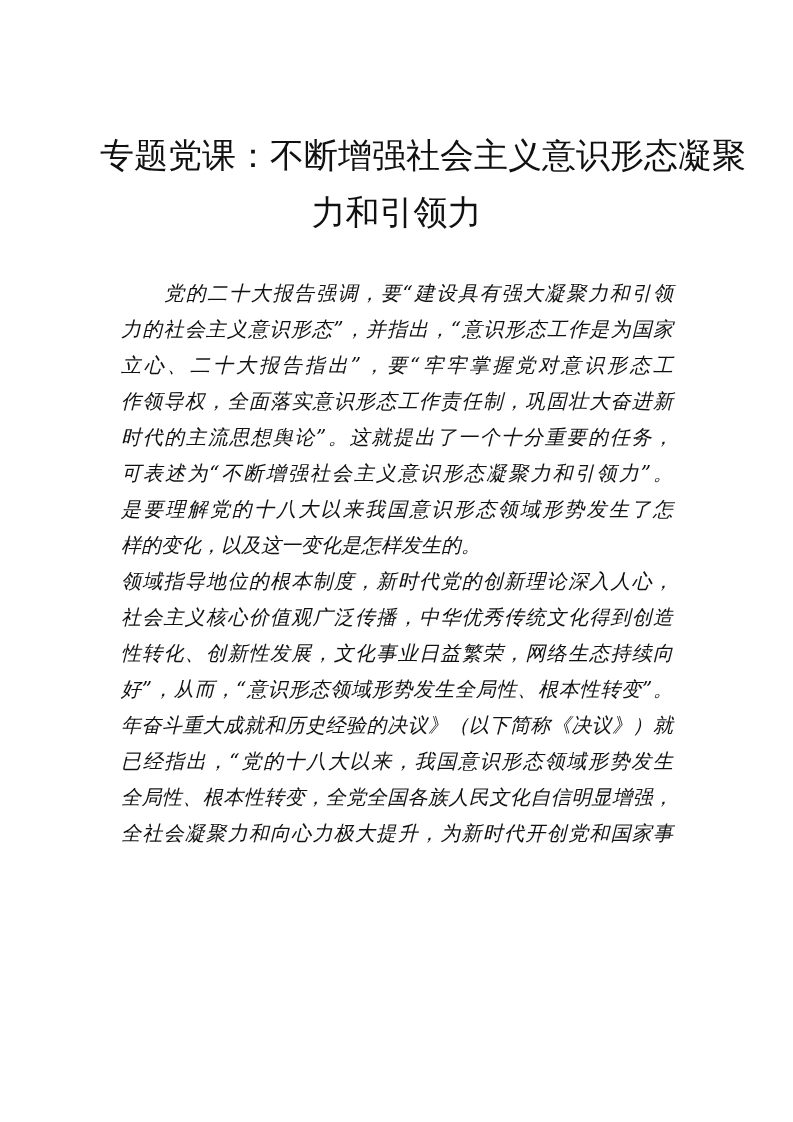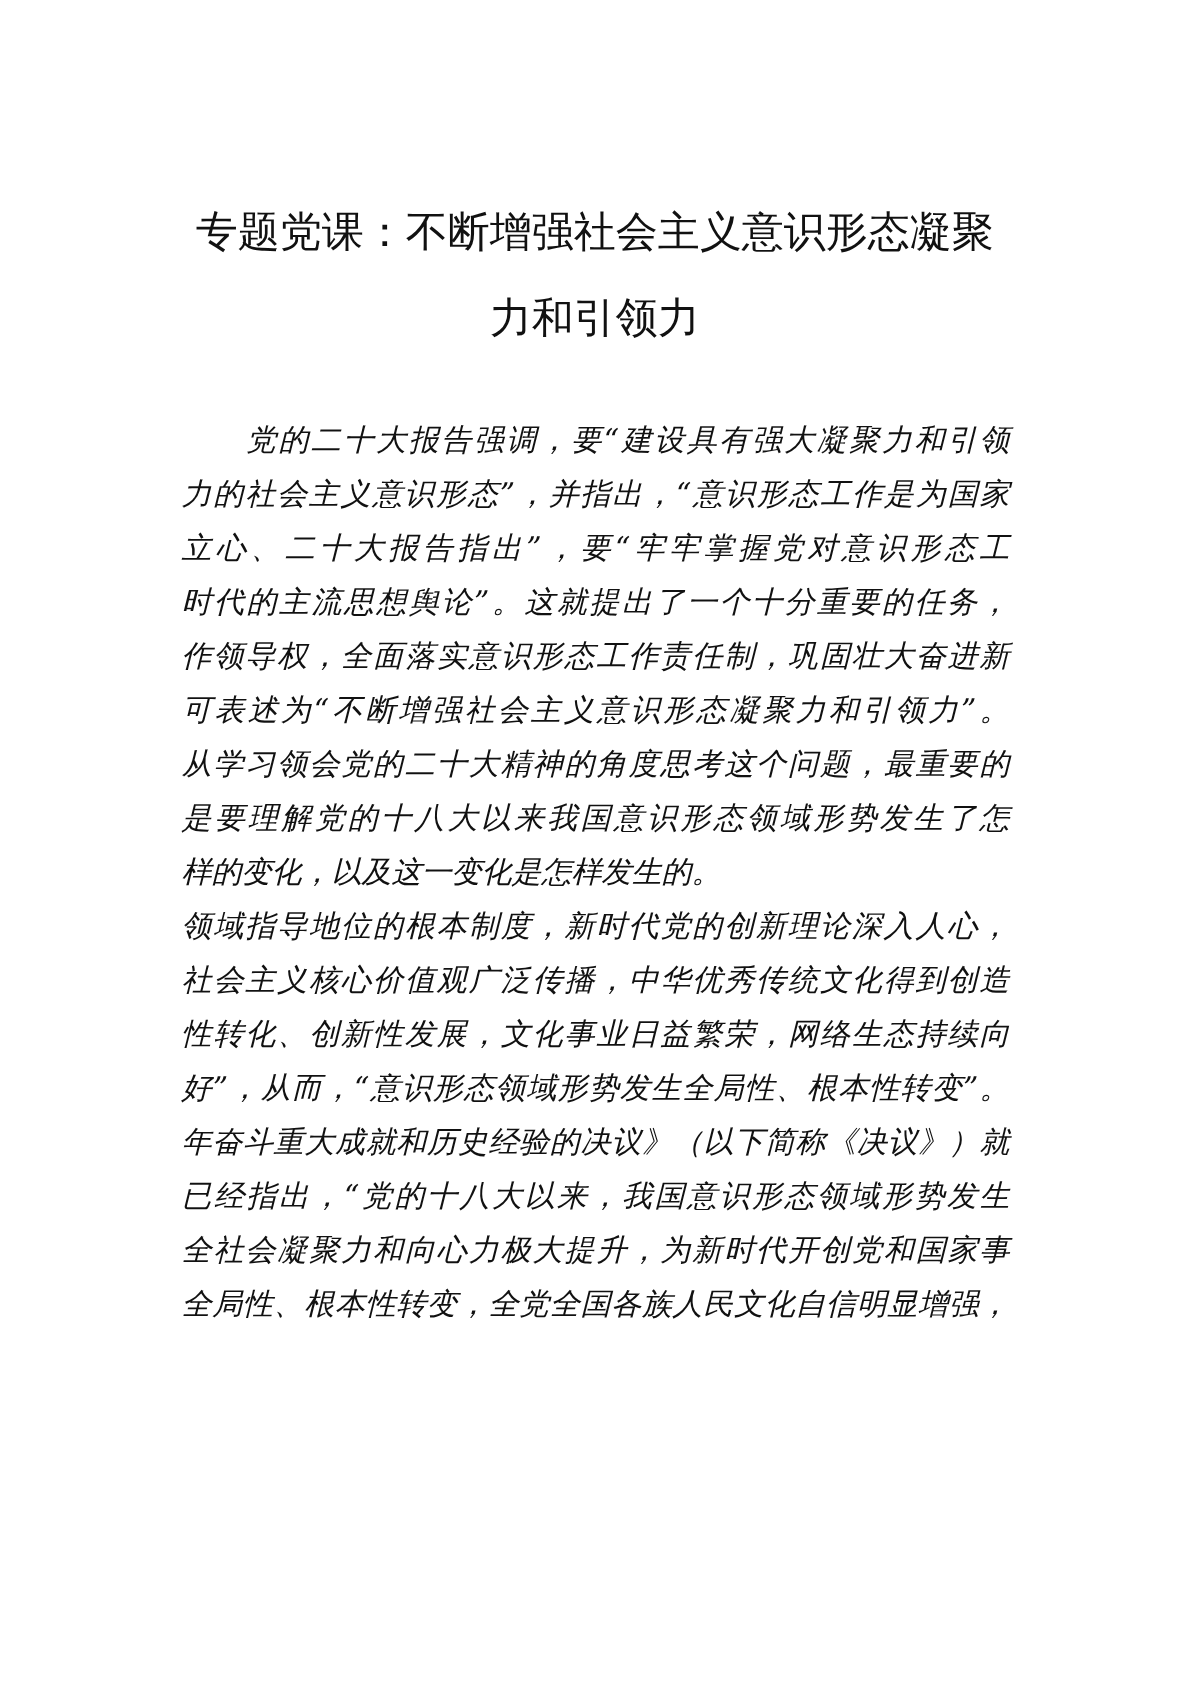--- a/index.html
+++ b/index.html
@@ -1,51 +1,50 @@
 <!DOCTYPE html>
 <html><head>
 <meta charset="utf-8">
 <style>
   html, body { margin: 0; padding: 0; background: #ffffff; }
   body { width: 793px; height: 1122px; position: relative; overflow: hidden;
          font-family: "DejaVu Serif", "Liberation Serif", serif; color: #111111; }
   .page { position: absolute; left: 0; top: 0; width: 793px; height: 1122px; background: #fff; }
   .title { position: absolute; left: 100px; width: 593px; text-align: center;
-           font-size: 28px; line-height: 40px; color: #111; letter-spacing: 0px; white-space: nowrap; }
+           font-size: 34px; line-height: 40px; color: #111; letter-spacing: 0px; white-space: nowrap; }
   .title.l1 { top: 135px; }
   .title.l2 { top: 192px; }
   .body { position: absolute; left: 121px; top: 275px; width: 552px; }
   .line { height: 36px; line-height: 36px; font-size: 20px; white-space: nowrap;
           text-align: justify; text-align-last: justify; display: block; font-style: italic; }
   .line.indent { padding-left: 43px; }
   .line.last { text-align-last: left; }
 </style>
 </head>
 <body>
 
 <div class="page">
   <div class="title l1">专题党课：不断增强社会主义意识形态凝聚</div>
   <div class="title l2">力和引领力</div>
 
   <div class="body">
     <div>
       <span class="line indent">党的二十大报告强调，要“建设具有强大凝聚力和引领</span>
       <span class="line">力的社会主义意识形态”，并指出，“意识形态工作是为国家</span>
       <span class="line">立心、二十大报告指出”，要“牢牢掌握党对意识形态工</span>
+      <span class="line">作领导权，全面落实意识形态工作责任制，巩固壮大奋进新</span>
       <span class="line">时代的主流思想舆论”。这就提出了一个十分重要的任务，</span>
-      <span class="line">作领导权，全面落实意识形态工作责任制，巩固壮大奋进新</span>
       <span class="line">可表述为“不断增强社会主义意识形态凝聚力和引领力”。</span>
-      <span class="line">从学习领会党的二十大精神的角度思考这个问题，最重要的</span>
       <span class="line">是要理解党的十八大以来我国意识形态领域形势发生了怎</span>
       <span class="line last">样的变化，以及这一变化是怎样发生的。</span>
     </div>
     <div>
       <span class="line">领域指导地位的根本制度，新时代党的创新理论深入人心，</span>
       <span class="line">社会主义核心价值观广泛传播，中华优秀传统文化得到创造</span>
       <span class="line">性转化、创新性发展，文化事业日益繁荣，网络生态持续向</span>
       <span class="line">好”，从而，“意识形态领域形势发生全局性、根本性转变”。</span>
       <span class="line">年奋斗重大成就和历史经验的决议》（以下简称《决议》）就</span>
       <span class="line">已经指出，“党的十八大以来，我国意识形态领域形势发生</span>
+      <span class="line">全局性、根本性转变，全党全国各族人民文化自信明显增强，</span>
       <span class="line">全社会凝聚力和向心力极大提升，为新时代开创党和国家事</span>
-      <span class="line">全局性、根本性转变，全党全国各族人民文化自信明显增强，</span>
     </div>
   </div>
 </div>
 
 </body></html>

